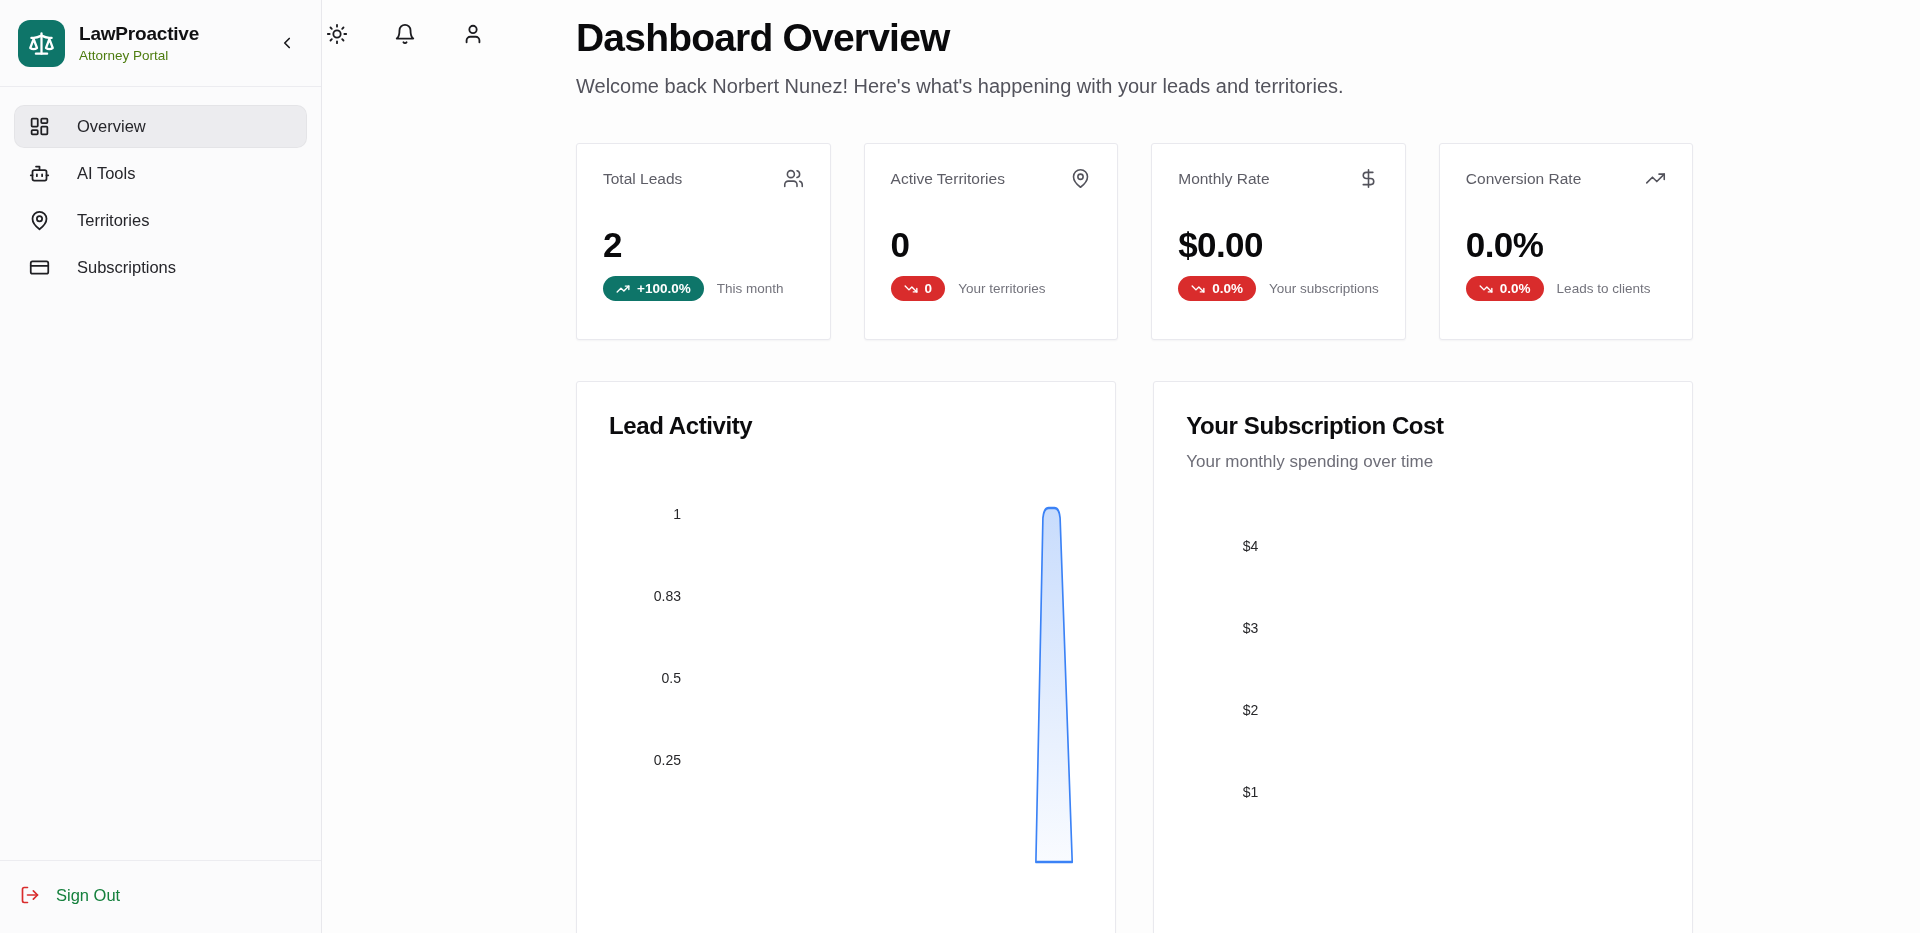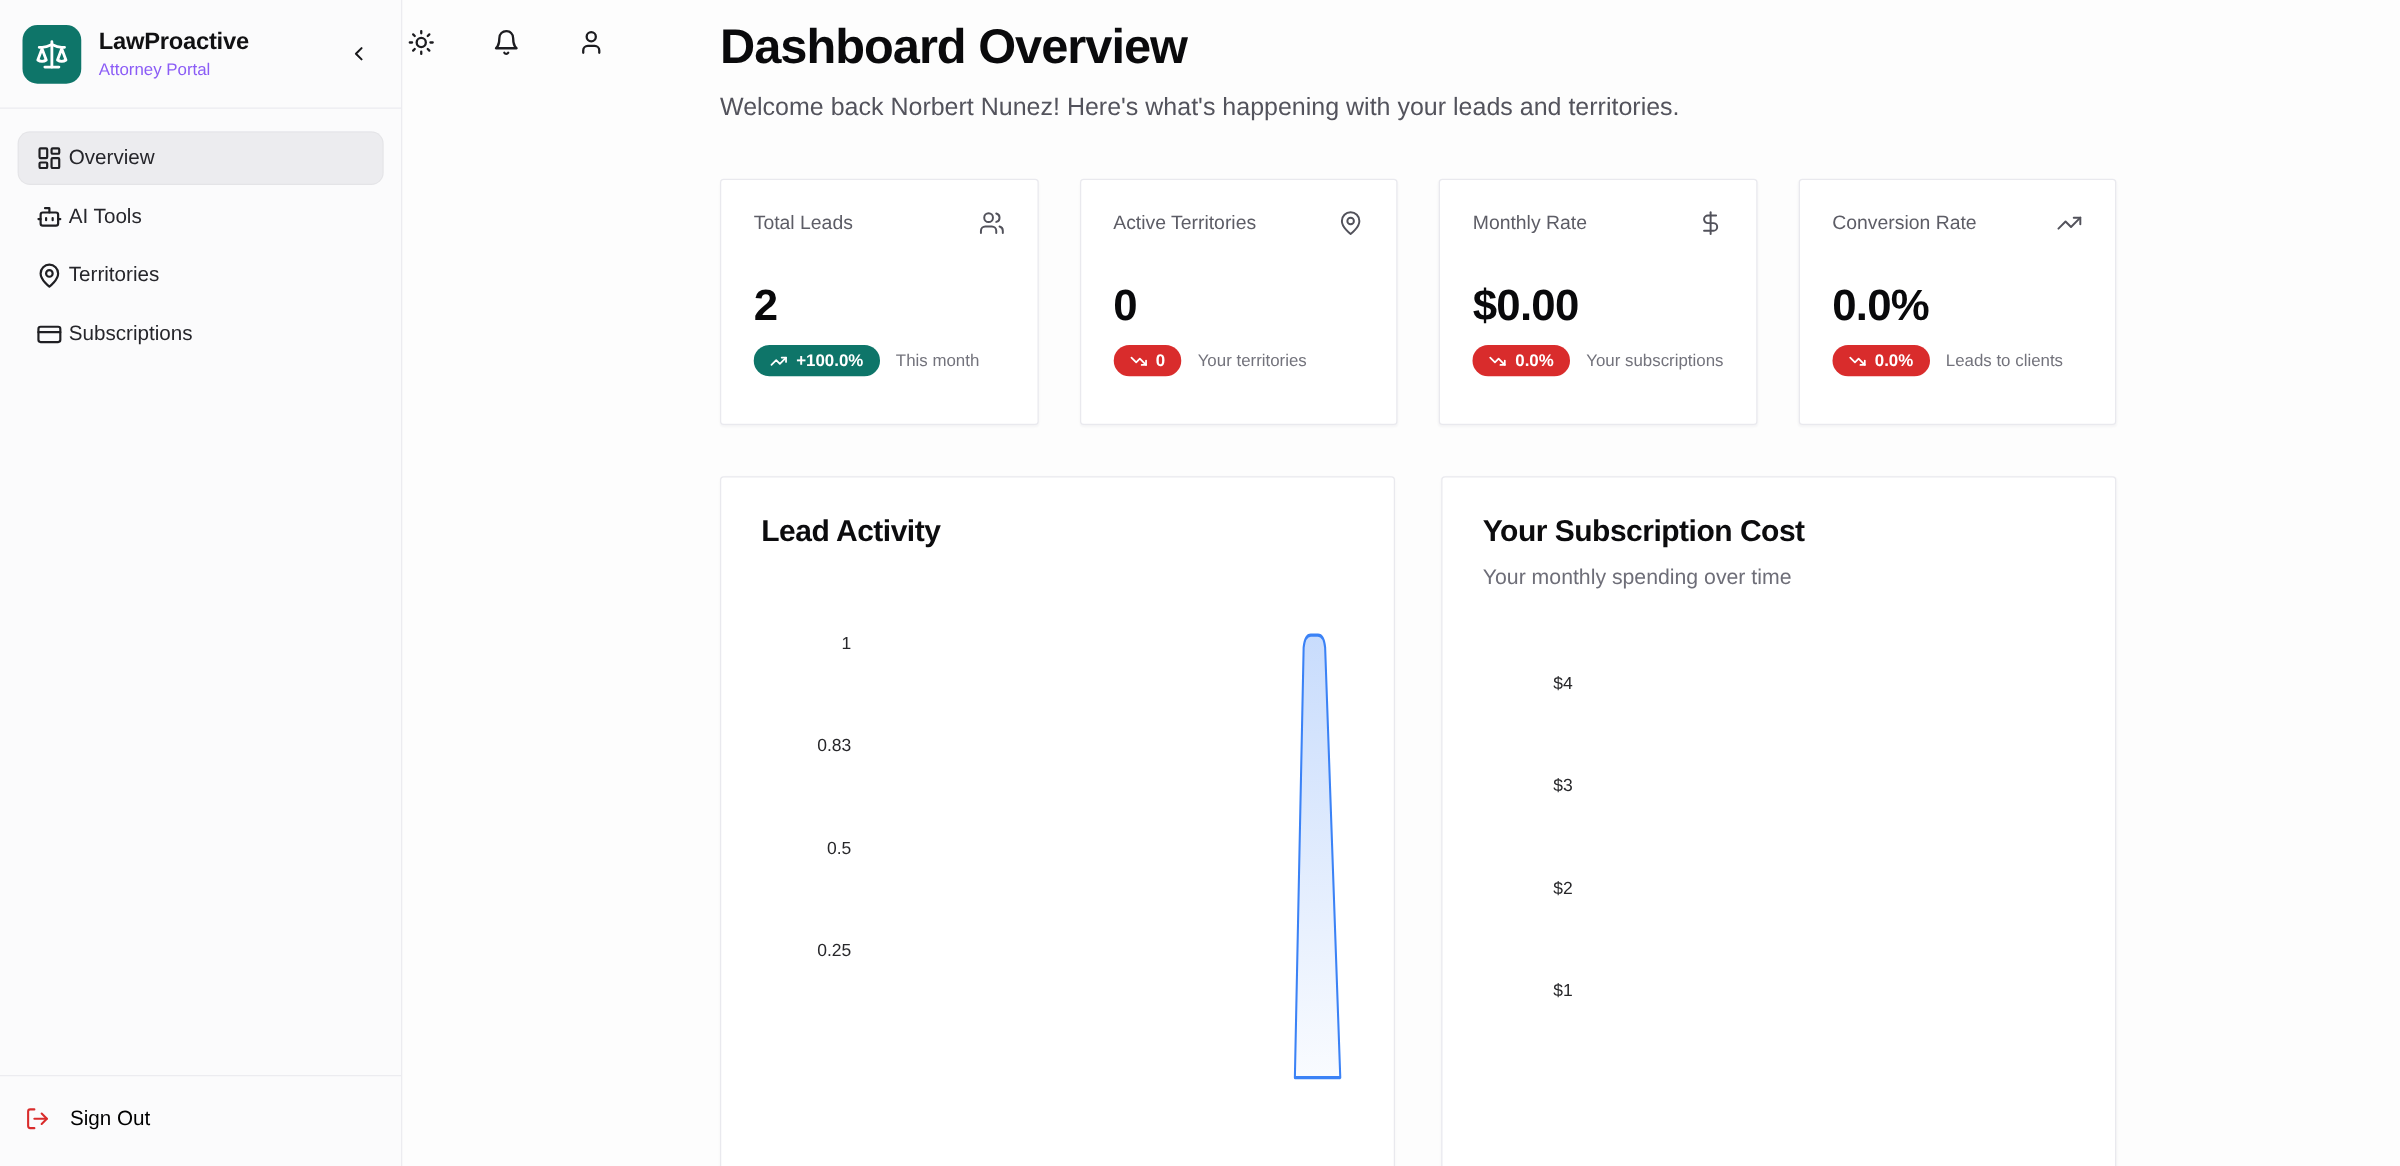--- a/index.html
+++ b/index.html
@@ -9,33 +9,33 @@
 
   
   .sidebar { width:322px; min-width:322px; height:933px; background:#fbfbfc;
     border-right:1px solid #e8e8ec; display:flex; flex-direction:column; }
   .sb-header { display:flex; align-items:center; gap:14px; padding:18px 18px;
     height:87px; border-bottom:1px solid #ececf0; }
   .logo { width:47px; height:47px; border-radius:12px; background:#0e7569;
     display:flex; align-items:center; justify-content:center; flex:none; }
   .logo svg { width:27px; height:27px; stroke:#ffffff; }
   .brand-name { font-size:19px; font-weight:700; letter-spacing:-.2px; color:#111113; }
-  .brand-sub { font-size:13.5px; color:#8b5cf6; margin-top:3px; }
+  .brand-sub { font-size:13.5px; color:#4d7c0f; margin-top:3px; }
   .collapse-btn { margin-left:auto; background:none; border:none; cursor:pointer;
     width:32px; height:32px; display:flex; align-items:center; justify-content:center; }
   .collapse-btn svg { width:18px; height:18px; stroke:#18181b; }
 
   .nav { padding:18px 14px; display:flex; flex-direction:column; gap:4px; flex:1; }
-  .nav-item { display:flex; align-items:center; gap:5px; padding:11px 15px;
+  .nav-item { display:flex; align-items:center; gap:27px; padding:11px 15px;
     border-radius:10px; font-size:16.5px; font-weight:500; color:#26262b; cursor:pointer; }
   .nav-item svg { width:21px; height:21px; stroke:#1f1f23; flex:none; }
   .nav-item.active { background:#ececef; box-shadow:inset 0 0 0 1px rgba(0,0,0,.03); }
 
   .sb-footer { border-top:1px solid #ececf0; padding:24px 20px 28px; }
-  .signout { display:flex; align-items:center; gap:16px; color:#000000;
+  .signout { display:flex; align-items:center; gap:16px; color:#15803d;
     font-size:16.5px; font-weight:500; cursor:pointer; background:none; border:none; }
   .signout svg { width:20px; height:20px; stroke:#d92c2c; }
 
   
   .main { flex:1; display:flex; background:#fdfdfd; }
   .topbar { height:68px; display:flex; align-items:center; justify-content:flex-end;
     gap:38px; padding:0 52px 0 0; }
   .icon-btn { background:none; border:none; cursor:pointer; width:30px; height:30px;
     display:flex; align-items:center; justify-content:center; }
   .icon-btn svg { width:22px; height:22px; stroke:#1c1c20; }

